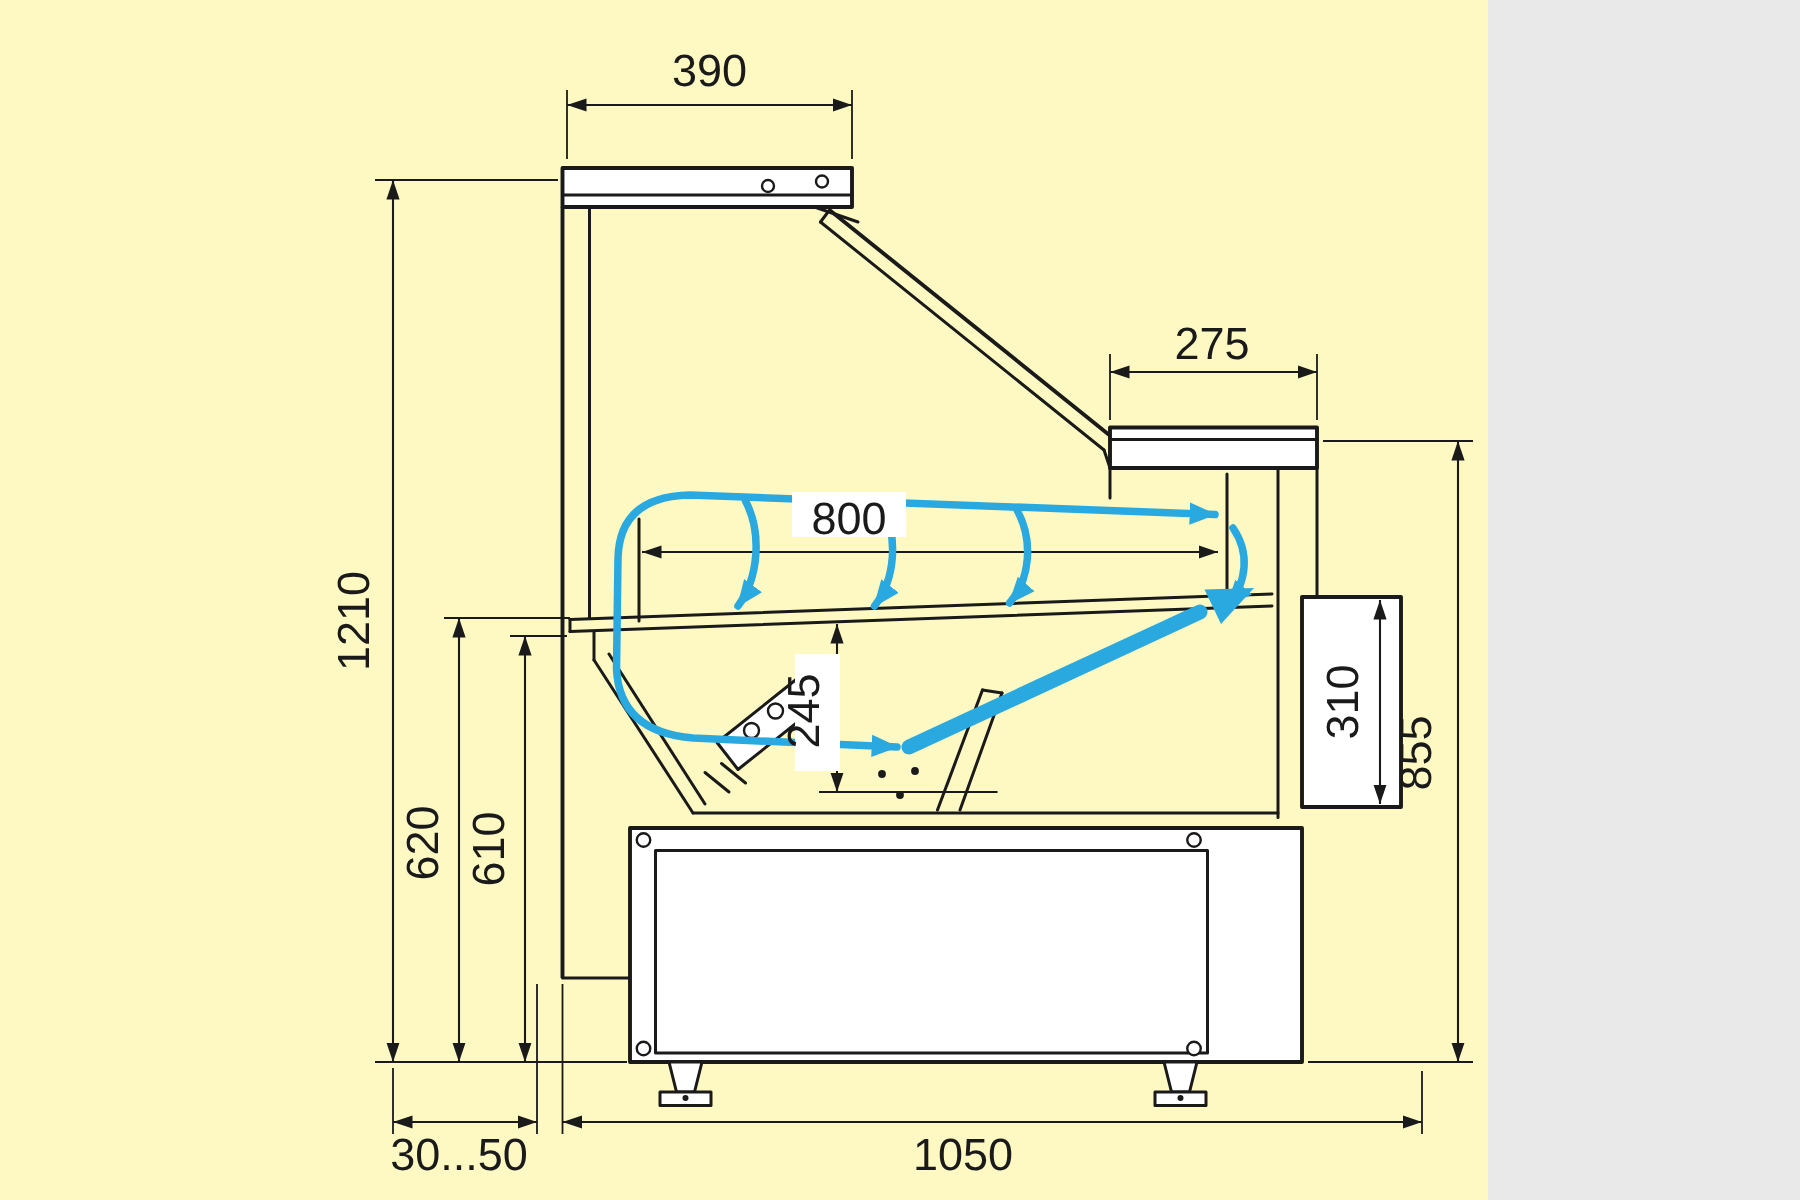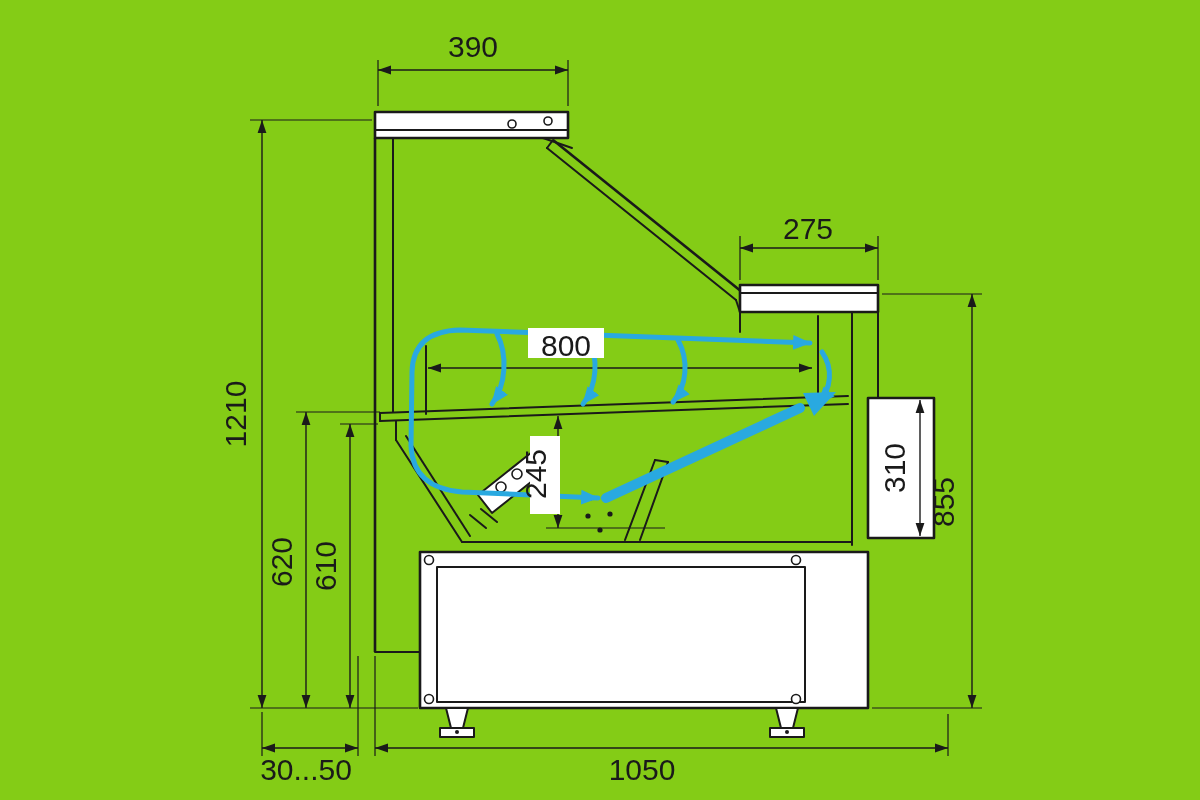--- a/index.html
+++ b/index.html
@@ -1,17 +1,17 @@
 <!DOCTYPE html>
 <html><head>
 <meta charset="utf-8">
 <style>
   html,body{margin:0;padding:0;background:#e9e9e9;}
   .stage{
-    width:1200px;height:800px;background:#84cc16;position:relative;
+    width:992px;height:800px;background:#fef9c3;position:relative;
     font-family:"Liberation Sans", sans-serif;overflow:hidden;
   }
   svg{display:block;}
   .outline{stroke:#1a1a1a;fill:none;stroke-width:2;stroke-linecap:round;stroke-linejoin:round;}
   .outline-thick{stroke:#1a1a1a;fill:none;stroke-width:2.6;stroke-linejoin:round;}
   .fillwhite{fill:#ffffff;}
   .dimline{stroke:#1a1a1a;fill:none;stroke-width:1.4;}
   .extline{stroke:#1a1a1a;fill:none;stroke-width:1.2;}
   .flow{stroke:#29a9e0;fill:none;stroke-width:5;stroke-linecap:round;}
   .flow-thick{stroke:#29a9e0;fill:none;stroke-width:10;stroke-linecap:round;}

